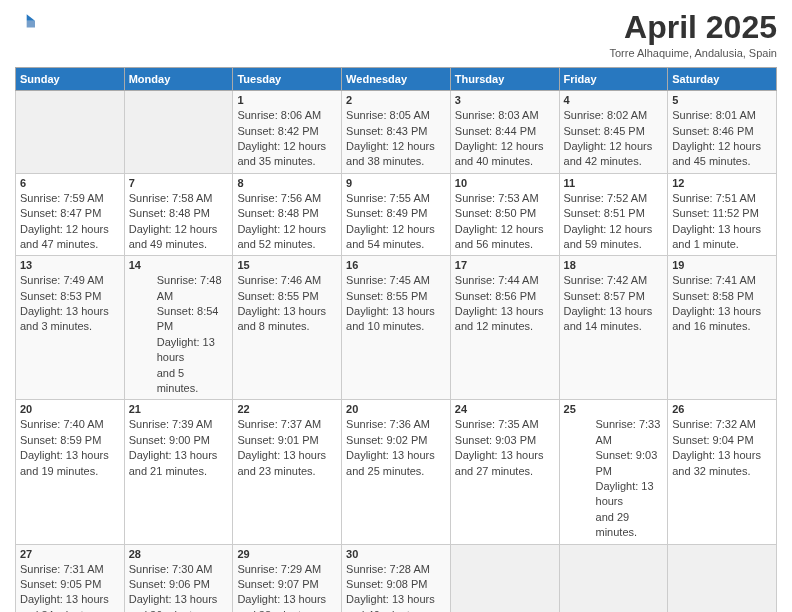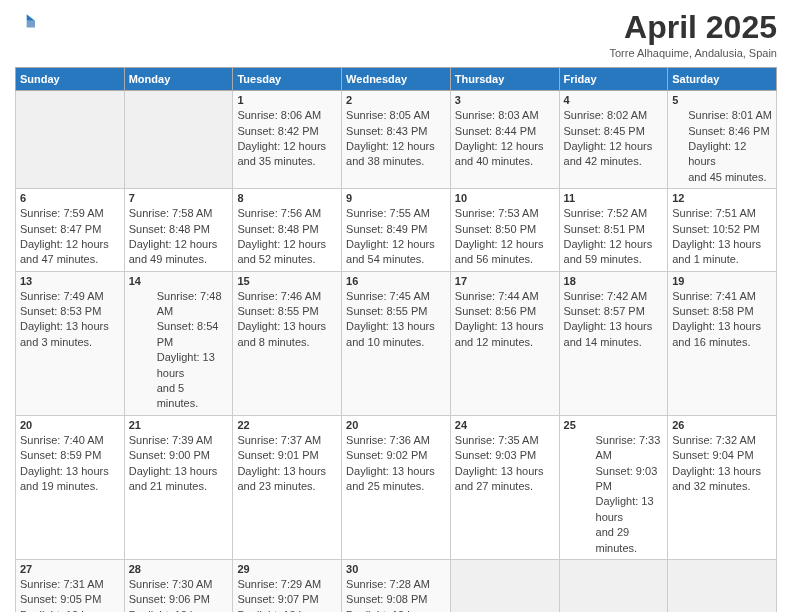--- a/index.html
+++ b/index.html
@@ -157,21 +157,21 @@
           </td>
           <td>
             <span class="day-number">4</span>
             <div class="day-info" style="white-space: pre-line;">Sunrise: 8:02 AM
 Sunset: 8:45 PM
 Daylight: 12 hours
 and 42 minutes.</div>
           </td>
           <td>
             <span class="day-number">5</span>
-            <div class="day-info" style="white-space: pre-line; margin-left: 16px;">Sunrise: 8:01 AM
+            <div class="day-info" style="white-space: pre-line;">Sunrise: 8:01 AM
 Sunset: 8:46 PM
 Daylight: 12 hours
 and 45 minutes.</div>
           </td>
         </tr>
         <tr>
           <td>
             <span class="day-number">6</span>
             <div class="day-info" style="white-space: pre-line;">Sunrise: 7:59 AM
 Sunset: 8:47 PM
@@ -209,21 +209,21 @@
           <td>
             <span class="day-number">11</span>
             <div class="day-info" style="white-space: pre-line;">Sunrise: 7:52 AM
 Sunset: 8:51 PM
 Daylight: 12 hours
 and 59 minutes.</div>
           </td>
           <td>
             <span class="day-number">12</span>
             <div class="day-info" style="white-space: pre-line;">Sunrise: 7:51 AM
-Sunset: 10:52 PM
+Sunset: 11:52 PM
 Daylight: 13 hours
 and 1 minute.</div>
           </td>
         </tr>
         <tr>
           <td>
             <span class="day-number">13</span>
             <div class="day-info" style="white-space: pre-line;">Sunrise: 7:49 AM
 Sunset: 8:53 PM
 Daylight: 13 hours

